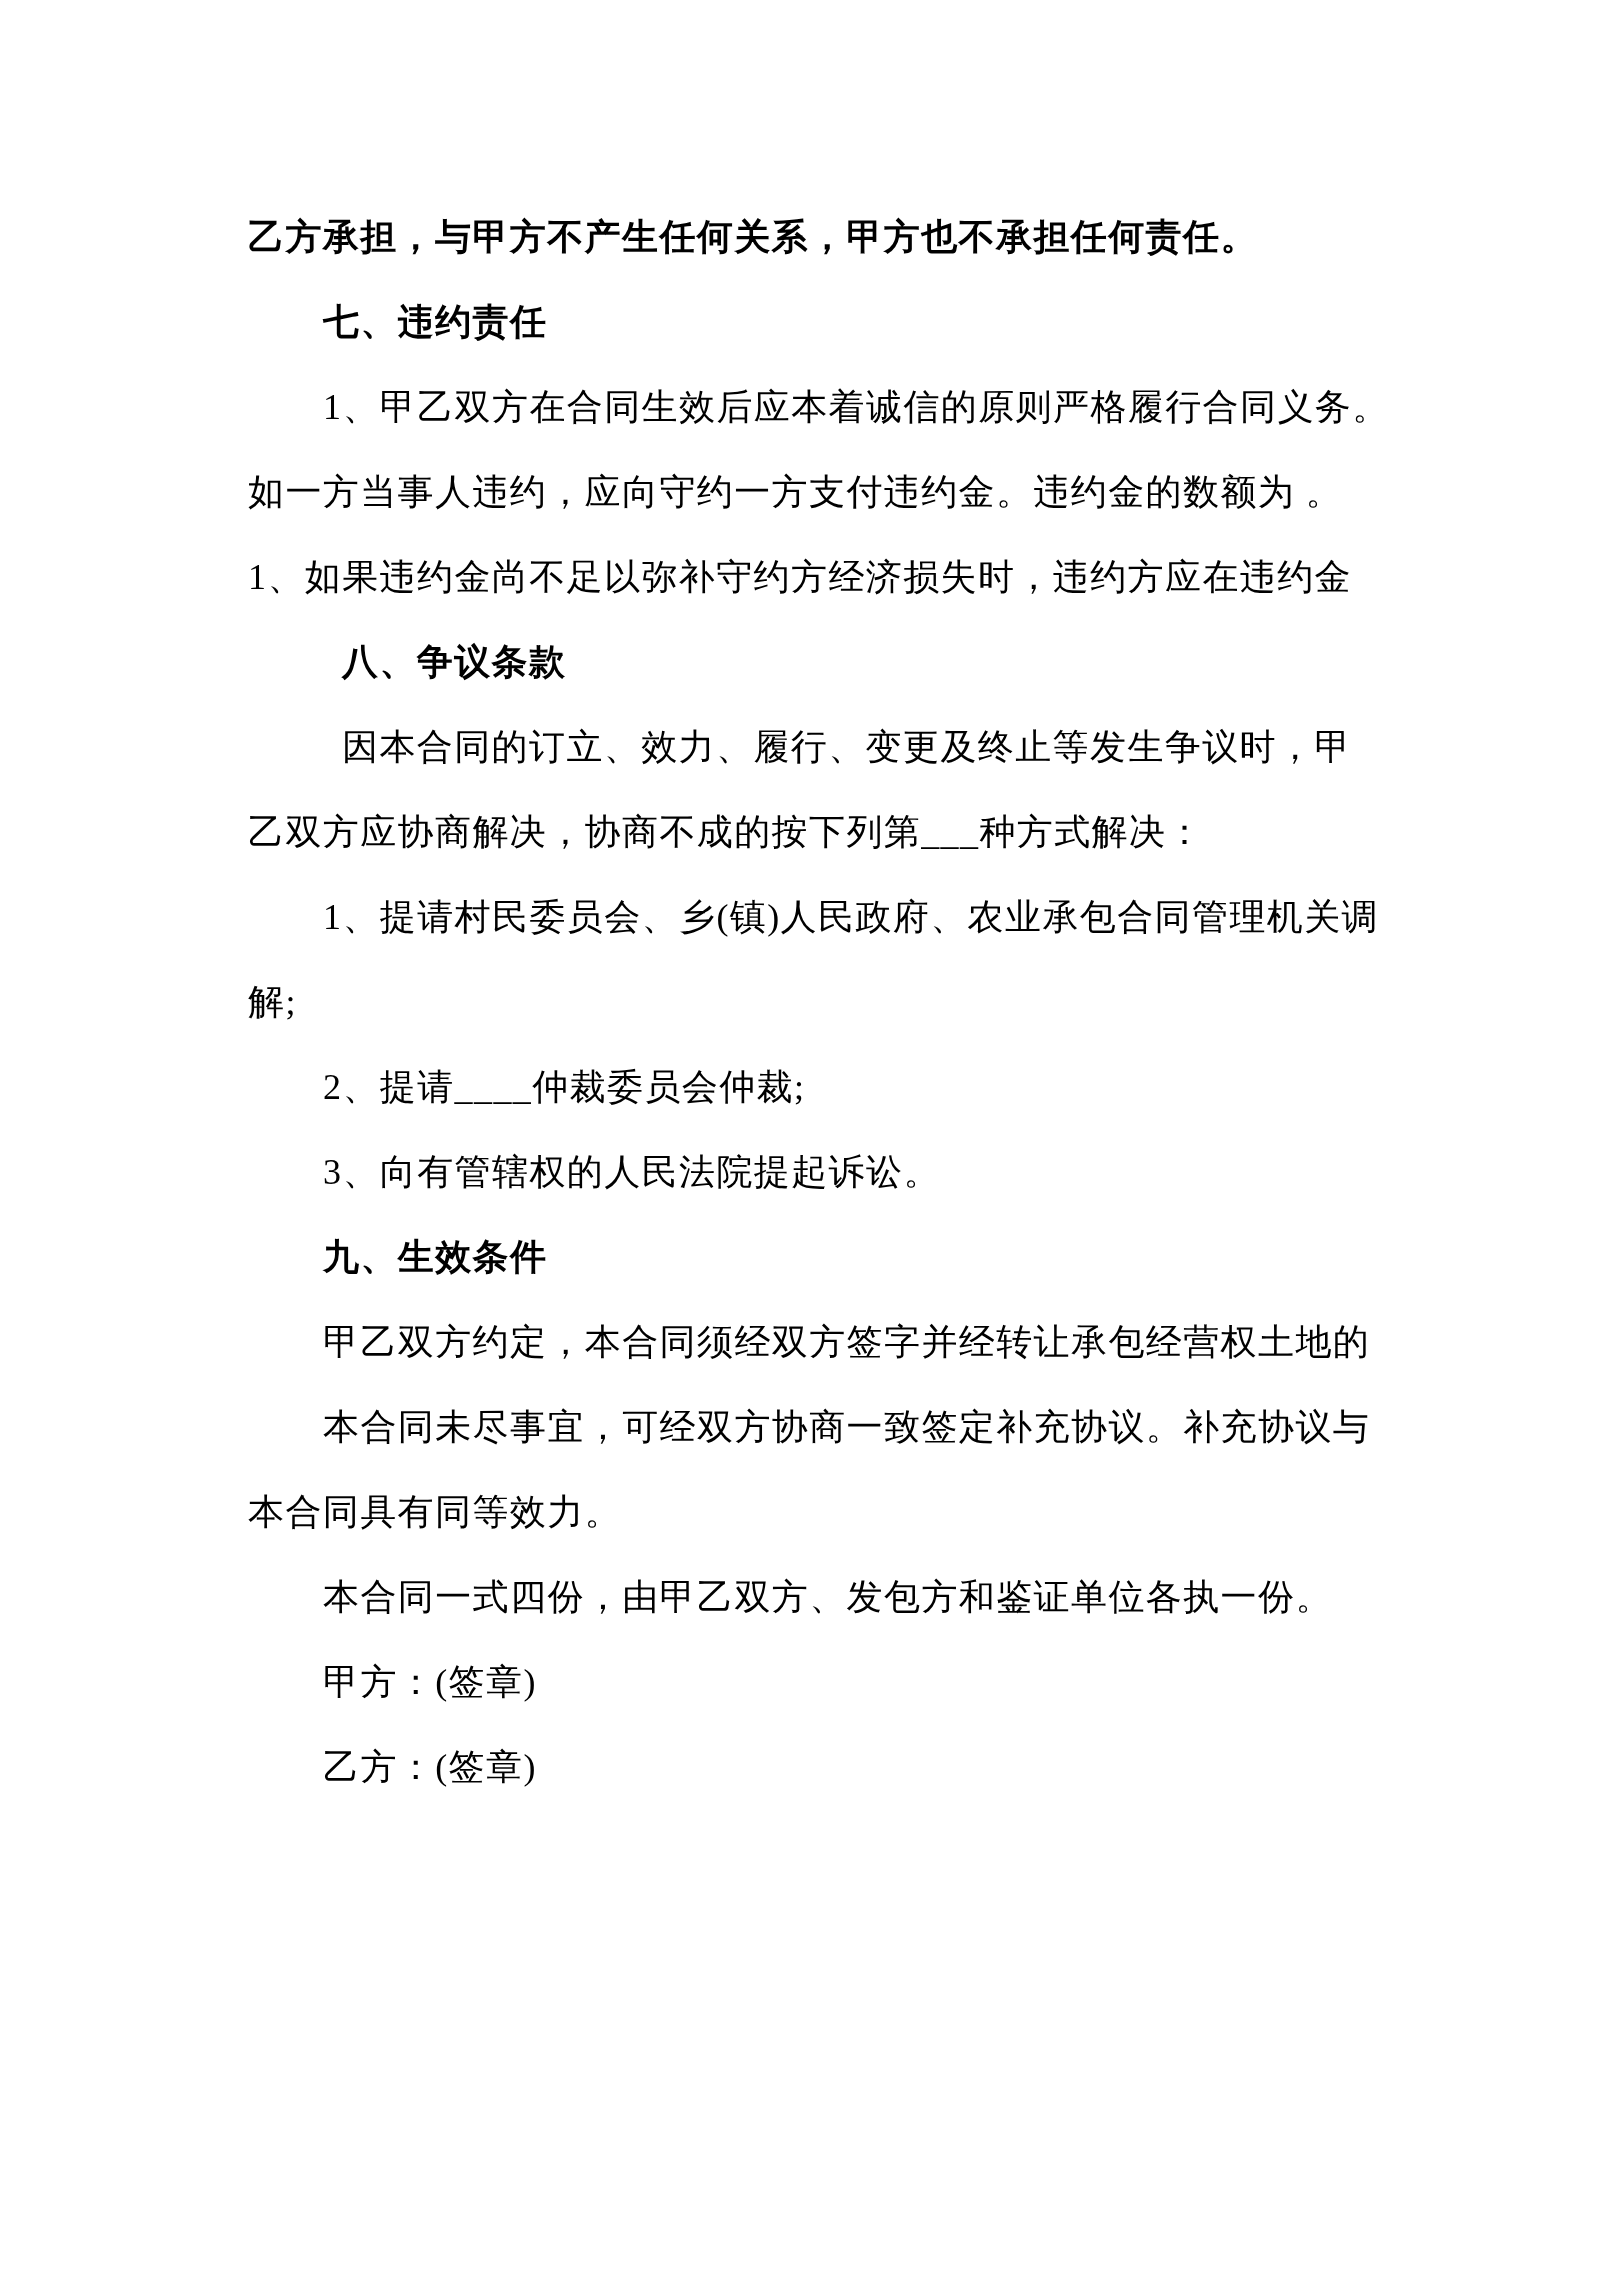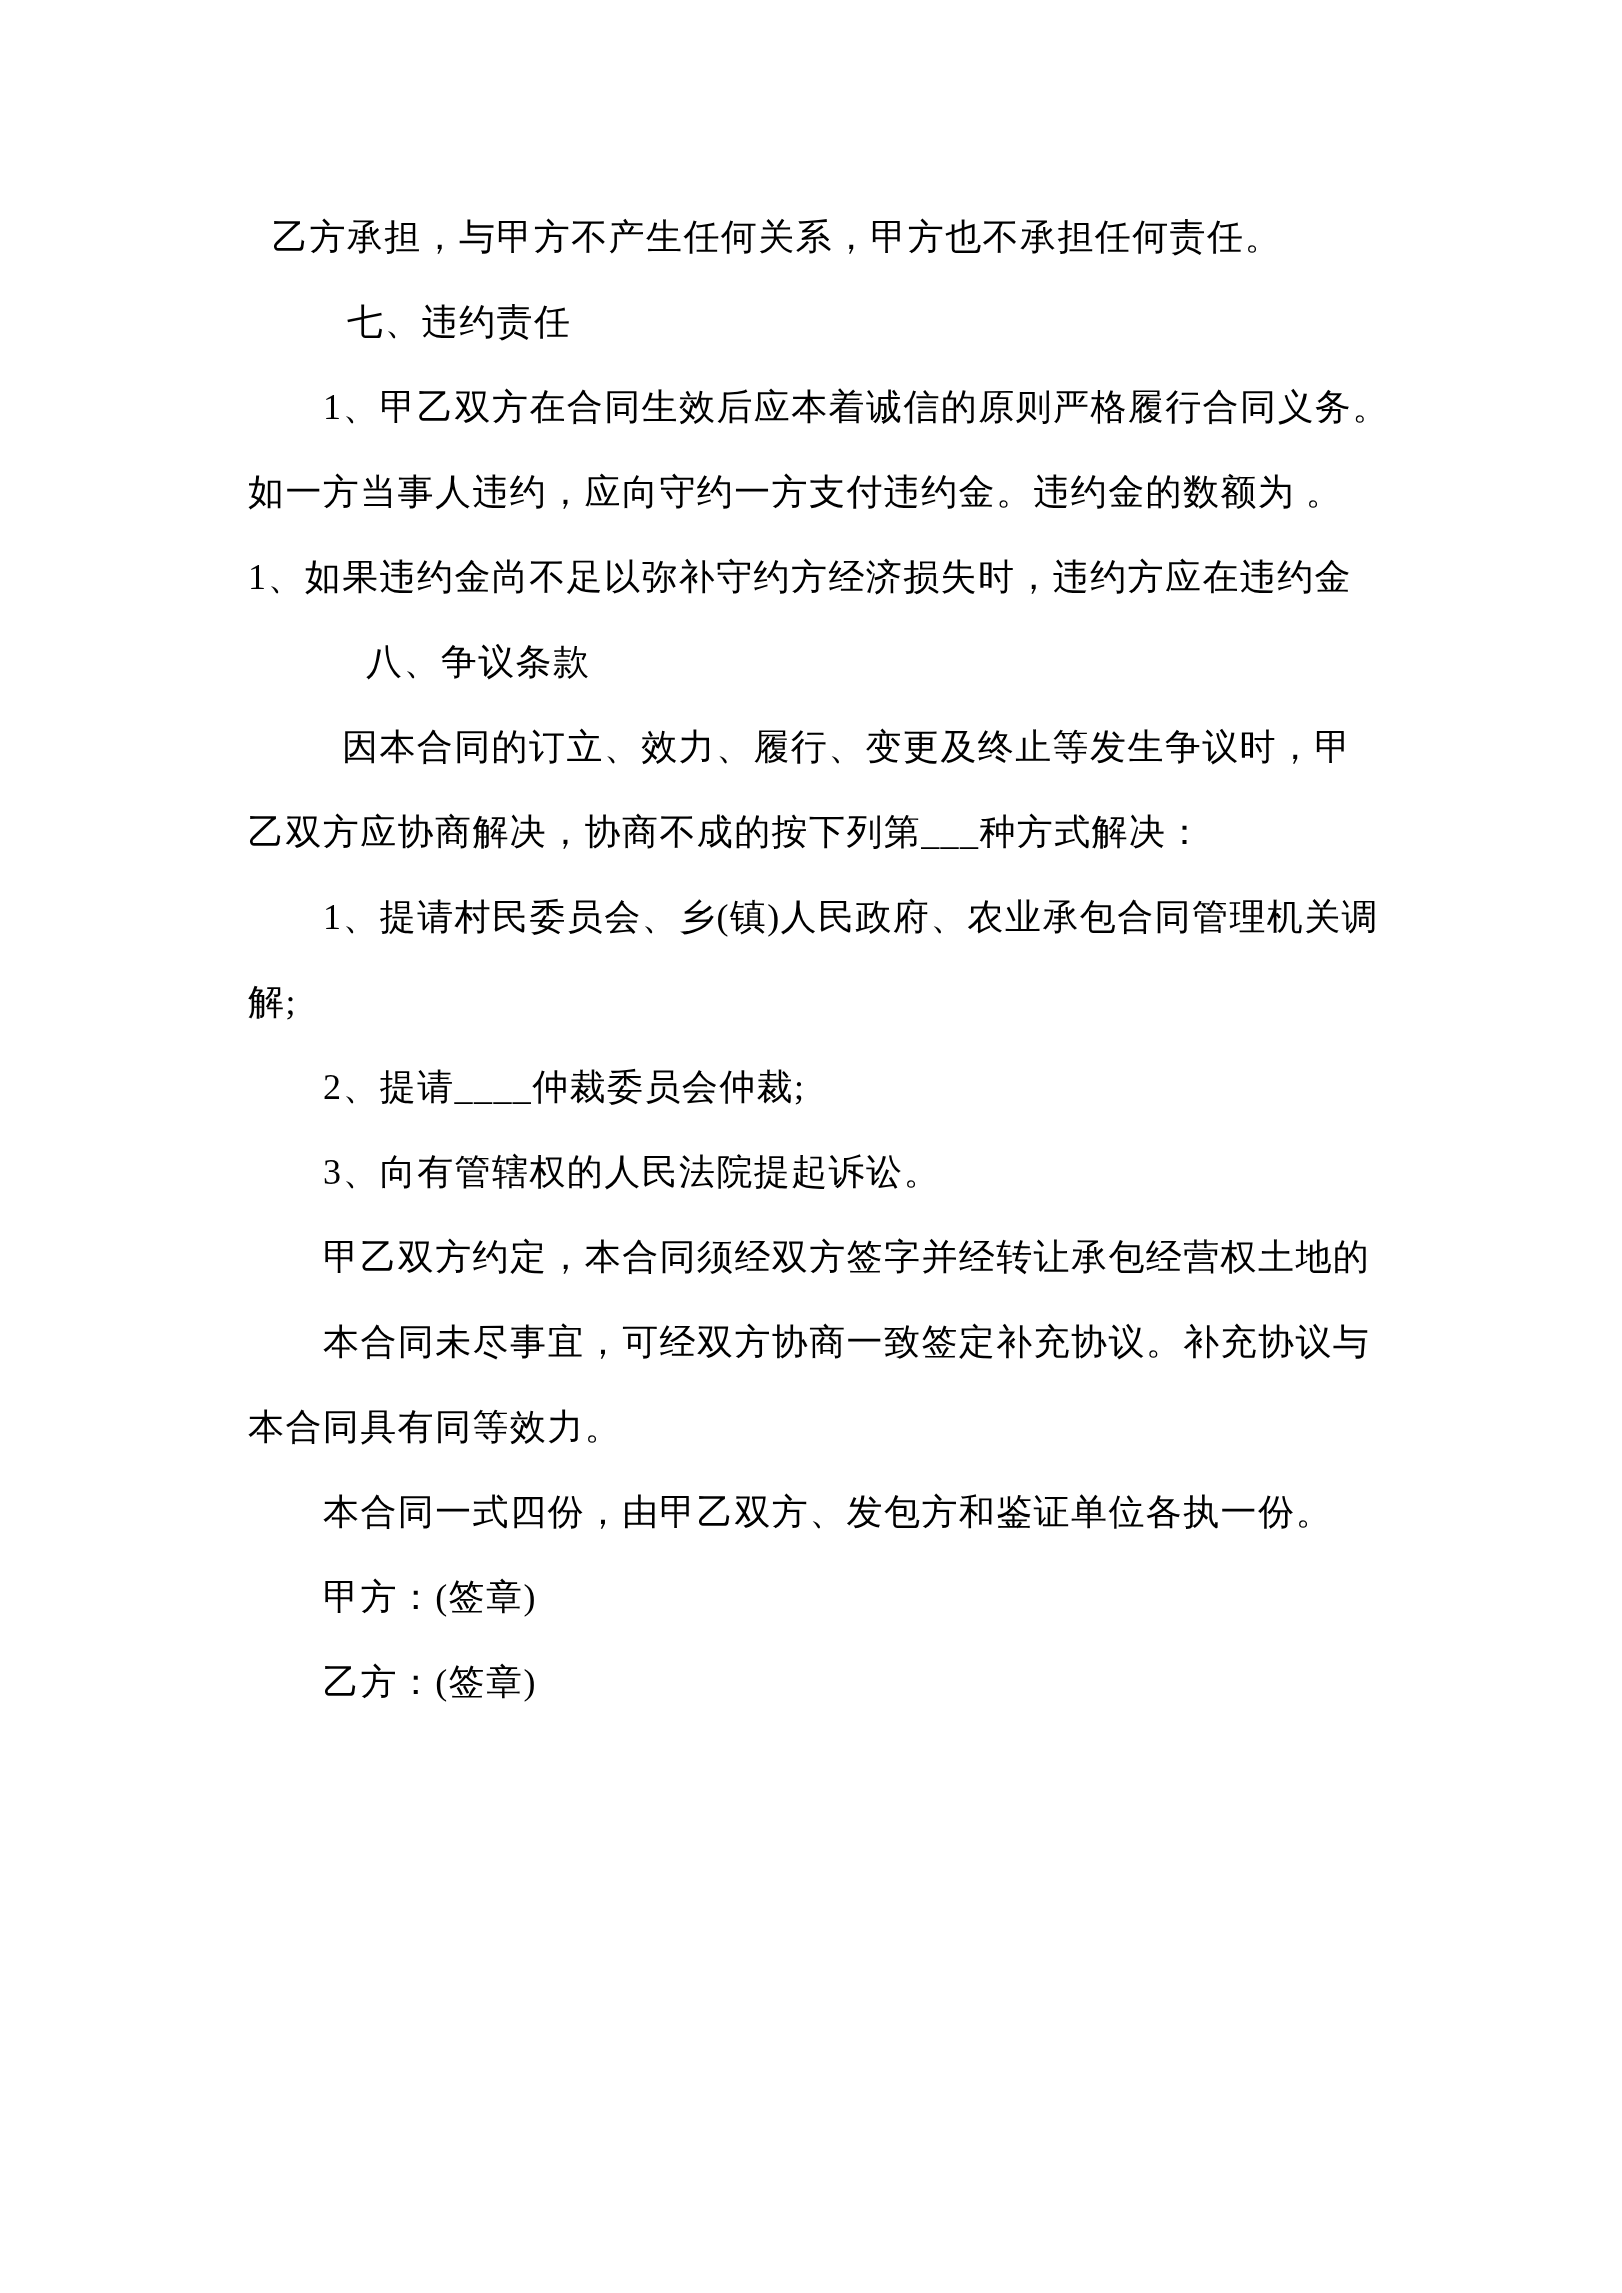--- a/index.html
+++ b/index.html
@@ -23,41 +23,41 @@
     font-size: 36px;
     line-height: 85px;
     letter-spacing: 1.4px;
     color: #000000;
   }
   .line {
     white-space: pre;
     height: 85px;
   }
   .line.bold {
-    font-weight: 400;
-    margin-left: 24px;
+    font-weight: 700;
   }
 </style>
 </head>
 <body>
 
 <div class="page" style="background: rgb(255, 255, 255);">
   <div class="doc" id="doc" style="color: rgb(0, 0, 0);">
       <div class="line bold" style="text-indent: 0px;">乙方承担，与甲方不产生任何关系，甲方也不承担任何责任。</div>
       <div class="line bold" style="text-indent: 75px;">七、违约责任</div>
       <div class="line" style="text-indent: 75px;">1、甲乙双方在合同生效后应本着诚信的原则严格履行合同义务。</div>
       <div class="line" style="text-indent: 0px;">如一方当事人违约，应向守约一方支付违约金。违约金的数额为 。</div>
       <div class="line" style="text-indent: 0px;">1、如果违约金尚不足以弥补守约方经济损失时，违约方应在违约金</div>
       <div class="line bold" style="text-indent: 94px;">八、争议条款</div>
       <div class="line" style="text-indent: 94px;">因本合同的订立、效力、履行、变更及终止等发生争议时，甲</div>
       <div class="line" style="text-indent: 0px;">乙双方应协商解决，协商不成的按下列第___种方式解决：</div>
       <div class="line" style="text-indent: 75px;">1、提请村民委员会、乡(镇)人民政府、农业承包合同管理机关调</div>
       <div class="line" style="text-indent: 0px;">解;</div>
       <div class="line" style="text-indent: 75px;">2、提请____仲裁委员会仲裁;</div>
       <div class="line" style="text-indent: 75px;">3、向有管辖权的人民法院提起诉讼。</div>
+      <div class="line bold" style="text-indent: 75px;">九、生效条件</div>
       <div class="line" style="text-indent: 75px;">甲乙双方约定，本合同须经双方签字并经转让承包经营权土地的</div>
       <div class="line" style="text-indent: 75px;">本合同未尽事宜，可经双方协商一致签定补充协议。补充协议与</div>
       <div class="line" style="text-indent: 0px;">本合同具有同等效力。</div>
       <div class="line" style="text-indent: 75px;">本合同一式四份，由甲乙双方、发包方和鉴证单位各执一份。</div>
       <div class="line" style="text-indent: 75px;">甲方：(签章)</div>
       <div class="line" style="text-indent: 75px;">乙方：(签章)</div>
     </div>
 </div>
 
 

